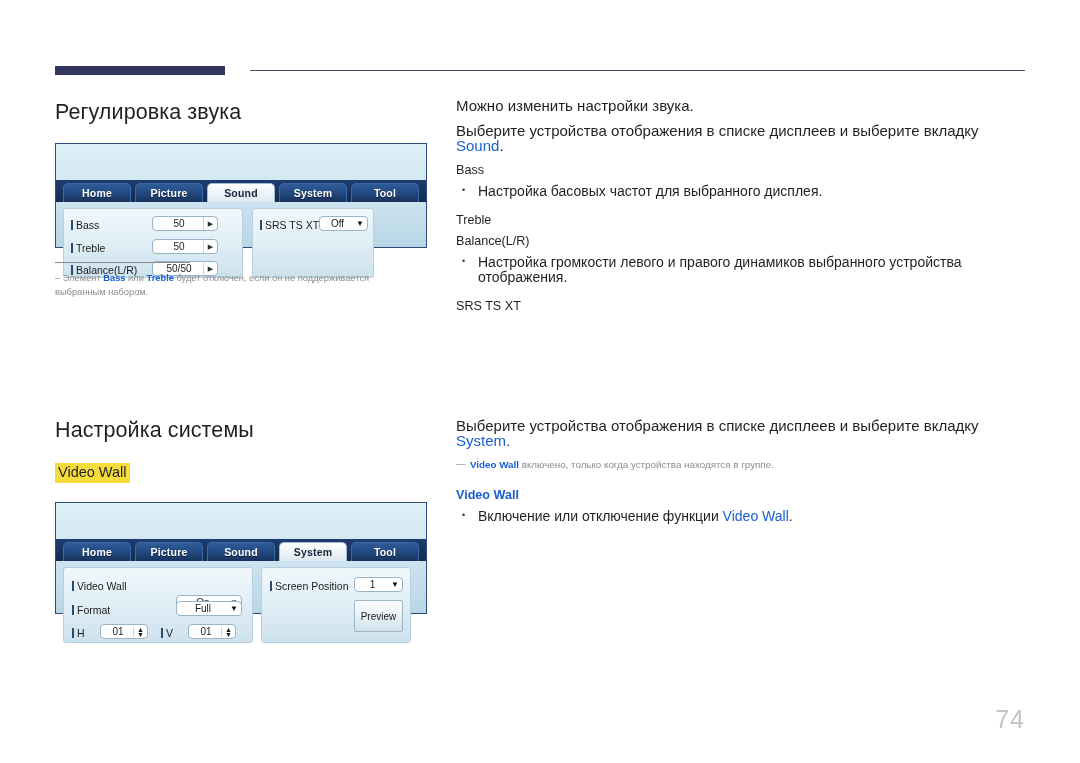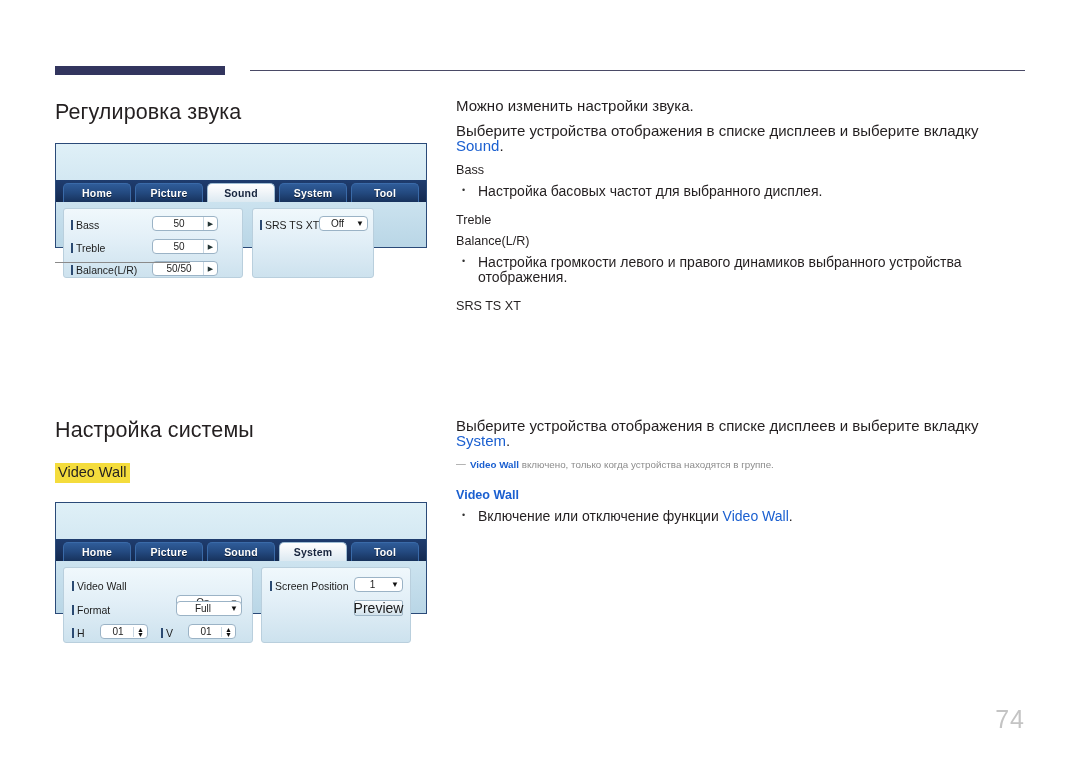--- a/index.html
+++ b/index.html
@@ -174,25 +174,25 @@
     flex-direction: column;
     align-items: center;
     justify-content: center;
     line-height: 5px;
     font-size: 7px;
     color: #111;
     border-left: 1px solid #c9d7e2;
   }
   .btn-osd {
     position: absolute;
-    height: 16px;
+    height: 32px;
     background: linear-gradient(#fbfdfe 0%, #e6eff5 55%, #d2e2ec 100%);
     border: 1px solid #9fb6c7;
     border-radius: 2px;
-    font-size: 14px;
+    font-size: 10px;
     color: #1c1c1c;
     display: flex;
     align-items: center;
     justify-content: center;
     box-sizing: border-box;
   }
 
   
   .note-block {
     position: absolute;
@@ -329,20 +329,23 @@
         <span class="val">Off</span>
         <span class="caret">▼</span>
       </div>
     </div>
 
   </div>
 </div>
 
 <div class="note-block" style="top:262px;">
   <div class="note-rule"></div>
+  <div class="note-text">
+    <span class="dash">–&nbsp;</span><span>Элемент </span><b>Bass</b><span> или </span><b>Treble</b><span> будет отключен, если он не поддерживается выбранным набором.</span>
+  </div>
 </div>
 
 <div id="system-title" class="section-title">Настройка системы</div>
 
 <div class="highlight-label">Video Wall</div>
 
 <div class="osd" id="osd-system" style="left:55px; top:502px; width:372px; height:112px;">
   <div class="osd-tabs">
     <div class="osd-tab">Home</div>
     <div class="osd-tab">Picture</div>

